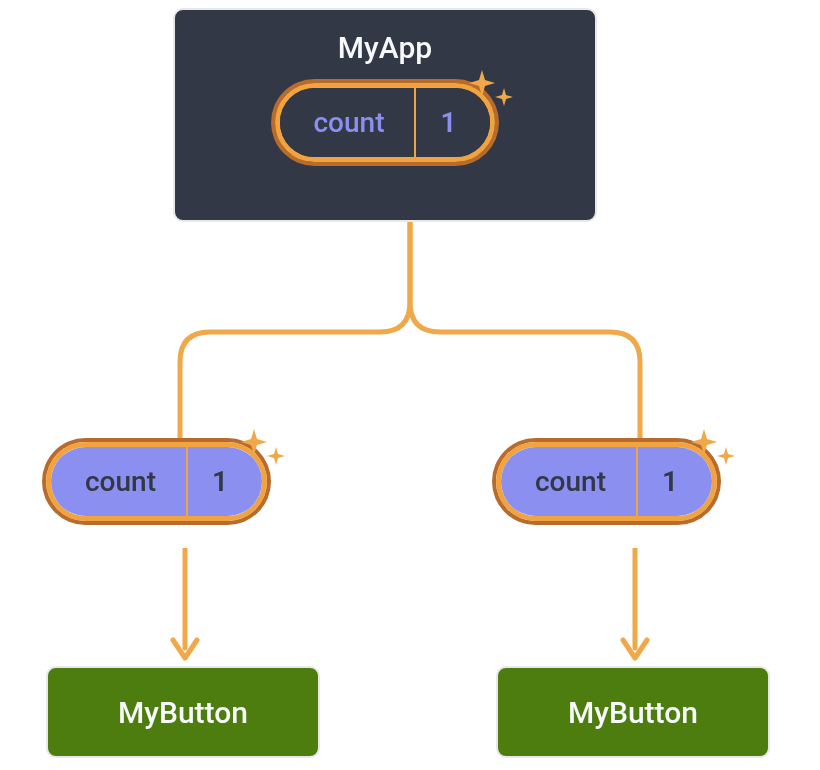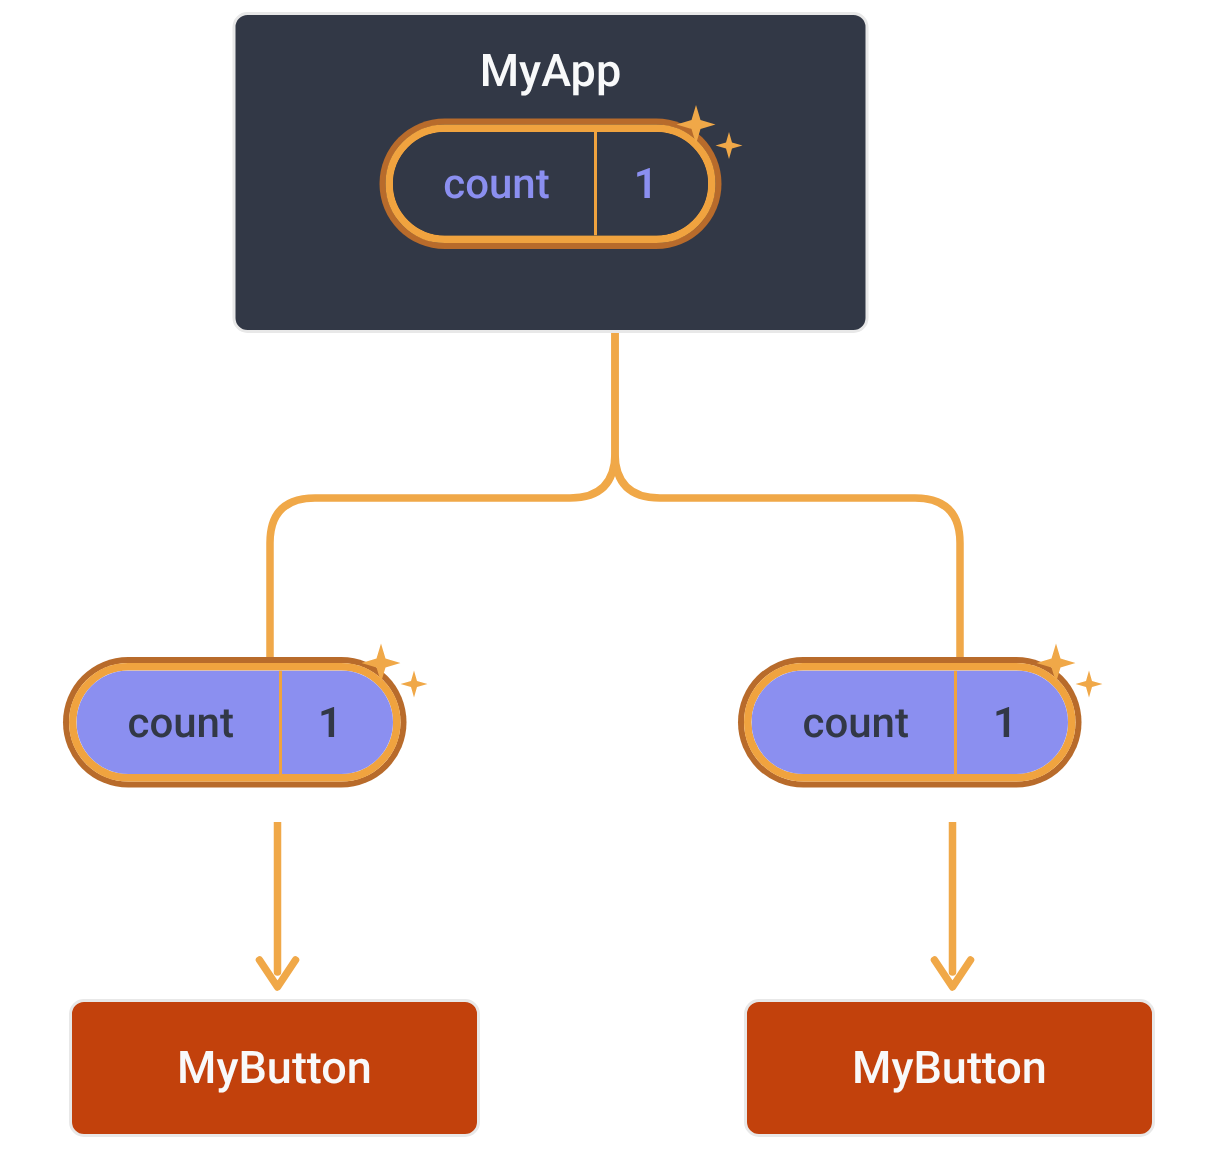--- a/index.html
+++ b/index.html
@@ -24,21 +24,21 @@
       padding-top: 20px;
     }
     .node-title {
       font-size: 30px;
       font-weight: 500;
       color: #f8f9fa;
       margin-bottom: 18px;
     }
     .leaf-node {
       position: absolute;
-      background: #c2410c;
+      background: #4d7c0f;
       border: 2px solid #e8e8e8;
       border-radius: 10px;
       color: #fff;
       display: flex;
       align-items: center;
       justify-content: center;
     }
     .leaf-title {
       font-size: 30px;
       font-weight: 500;
@@ -85,21 +85,21 @@
     .sparkle svg { display: block; }
     .connector {
       position: absolute;
       pointer-events: none;
     }
     .arrow {
       position: absolute;
       pointer-events: none;
     }
     
-    #myapp-node { left: 155px; top: 8px; width: 424px; height: 214px; }
+    #myapp-node { left: 173px; top: 8px; width: 424px; height: 214px; }
     #pill-left { position: absolute; left: 46px; top: 442px; }
     #pill-right { position: absolute; left: 496px; top: 442px; }
     #leaf-left { left: 46px; top: 666px; width: 274px; height: 92px; }
     #leaf-right { left: 496px; top: 666px; width: 274px; height: 92px; }
   </style>
 </head>
 <body>
 
 <div id="myapp-node" class="node">
   <div class="node-title">MyApp</div>

